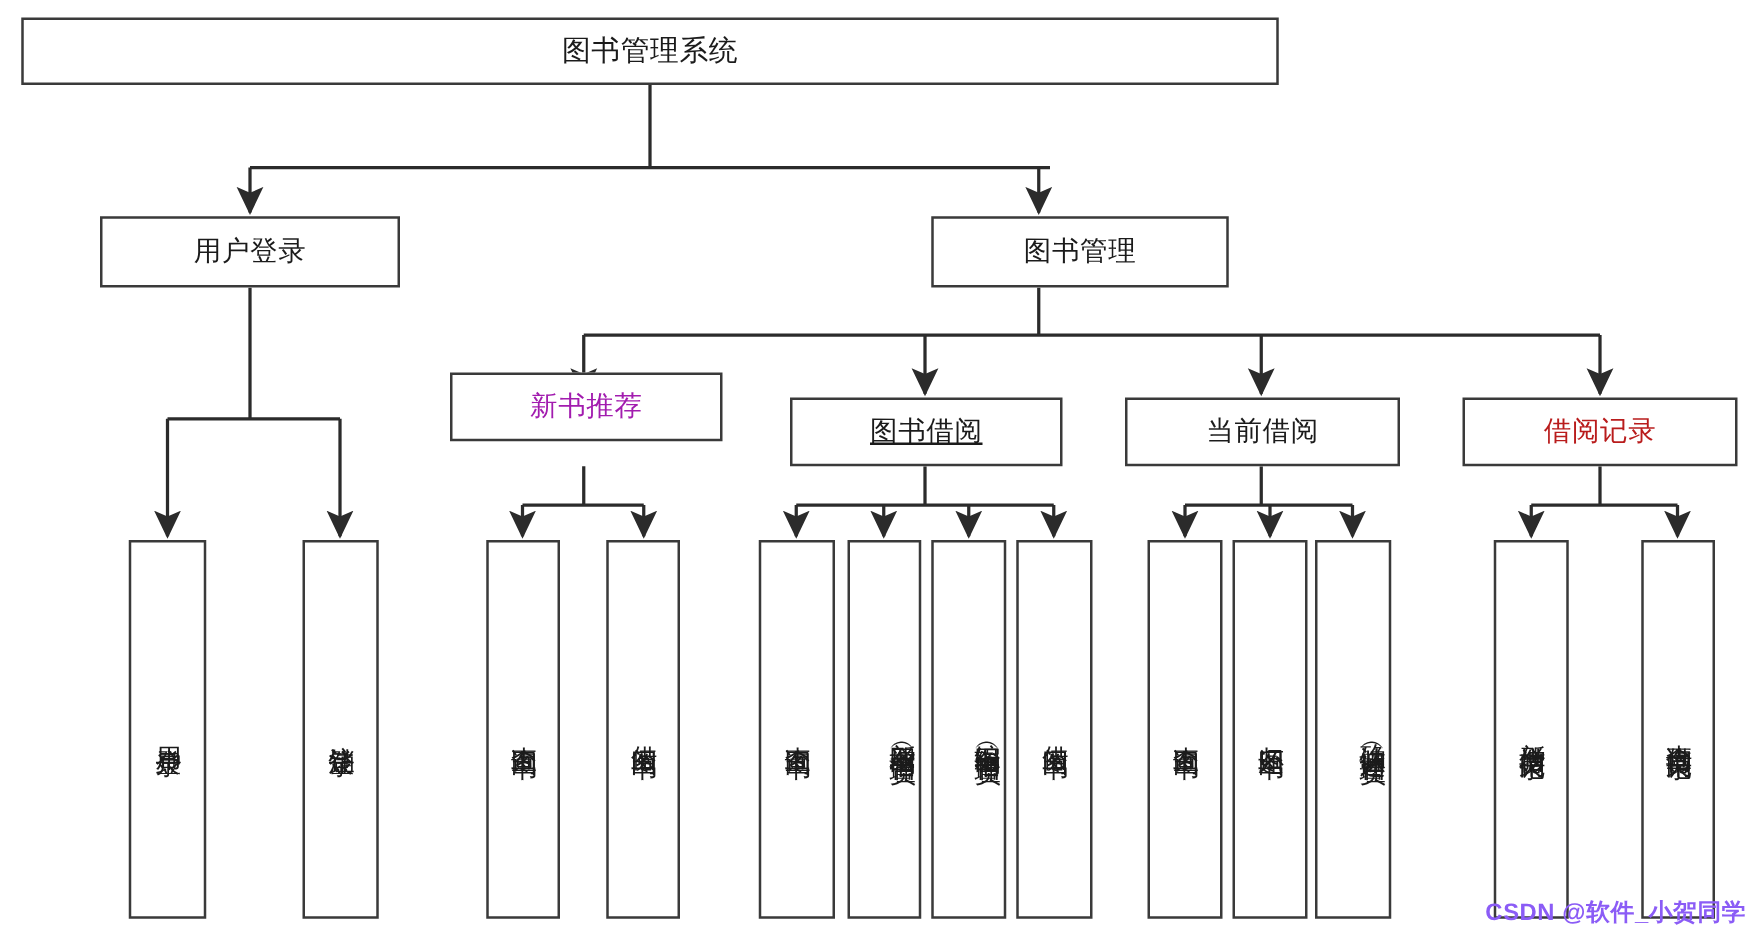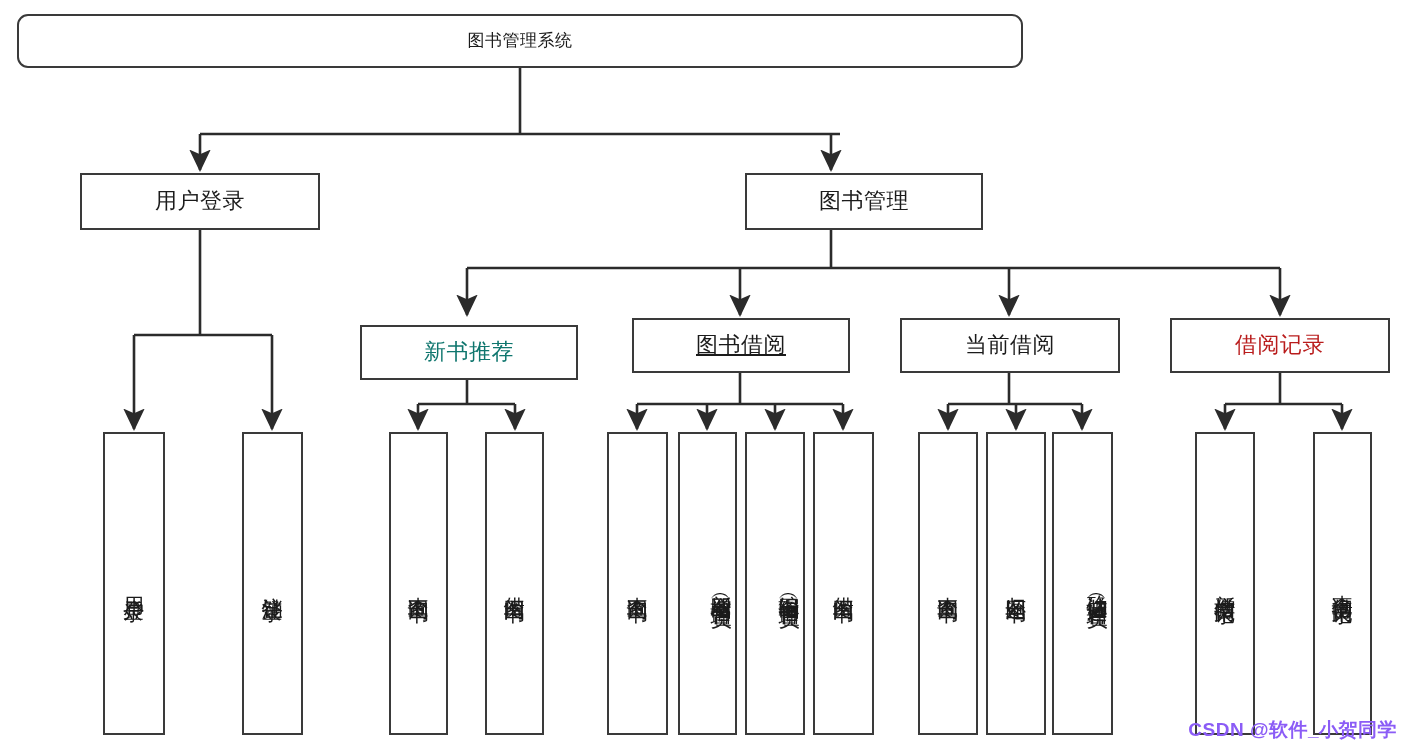--- a/index.html
+++ b/index.html
@@ -34,22 +34,21 @@
     align-items: center;
     justify-content: center;
     color: #1b1b1b;
   }
   .node.horizontal {
     font-size: 22px;
     letter-spacing: 0.5px;
     line-height: 1.1;
   }
   .node.root {
-    font-size: 17px;
-    border-radius: 11px;
+    font-size: 23px;
   }
   .node.vertical {
     writing-mode: vertical-rl;
     text-orientation: upright;
     -webkit-writing-mode: vertical-rl;
     font-size: 21px;
     line-height: 1.32;
     letter-spacing: 2px;
     align-items: flex-start;
     justify-content: center;
@@ -132,21 +131,21 @@
     <span>图书管理系统</span>
   </div>
 
   <div class="node horizontal" id="n-l2-0" style="left: 80px; top: 173px; width: 240px; height: 57px; border-color: rgb(58, 58, 58); background: rgb(255, 255, 255); color: rgb(27, 27, 27);">
     <span>用户登录</span>
   </div>
   <div class="node horizontal" id="n-l2-1" style="left: 712px; top: 173px; width: 238px; height: 57px; border-color: rgb(58, 58, 58); background: rgb(255, 255, 255); color: rgb(27, 27, 27); margin-left: 33px;">
     <span>图书管理</span>
   </div>
 
-  <div class="node horizontal" id="n-l3-0" style="left: 360px; top: 325px; width: 218px; height: 55px; border-color: rgb(58, 58, 58); background: rgb(255, 255, 255); color: #0f766e;">
+  <div class="node horizontal" id="n-l3-0" style="left: 360px; top: 298px; width: 218px; height: 55px; border-color: rgb(58, 58, 58); background: rgb(255, 255, 255); color: #a21caf;">
     <span>新书推荐</span>
   </div>
   <div class="node horizontal" id="n-l3-1" style="left: 632px; top: 318px; width: 218px; height: 55px; border-color: rgb(58, 58, 58); background: rgb(255, 255, 255); color: rgb(27, 27, 27); text-decoration: underline;">
     <span>图书借阅</span>
   </div>
   <div class="node horizontal" id="n-l3-2" style="left: 900px; top: 318px; width: 220px; height: 55px; border-color: rgb(58, 58, 58); background: rgb(255, 255, 255); color: rgb(27, 27, 27);">
     <span>当前借阅</span>
   </div>
   <div class="node horizontal" id="n-l3-3" style="left: 1170px; top: 318px; width: 220px; height: 55px; border-color: rgb(58, 58, 58); background: rgb(255, 255, 255); color: #b91c1c;">
     <span>借阅记录</span>

